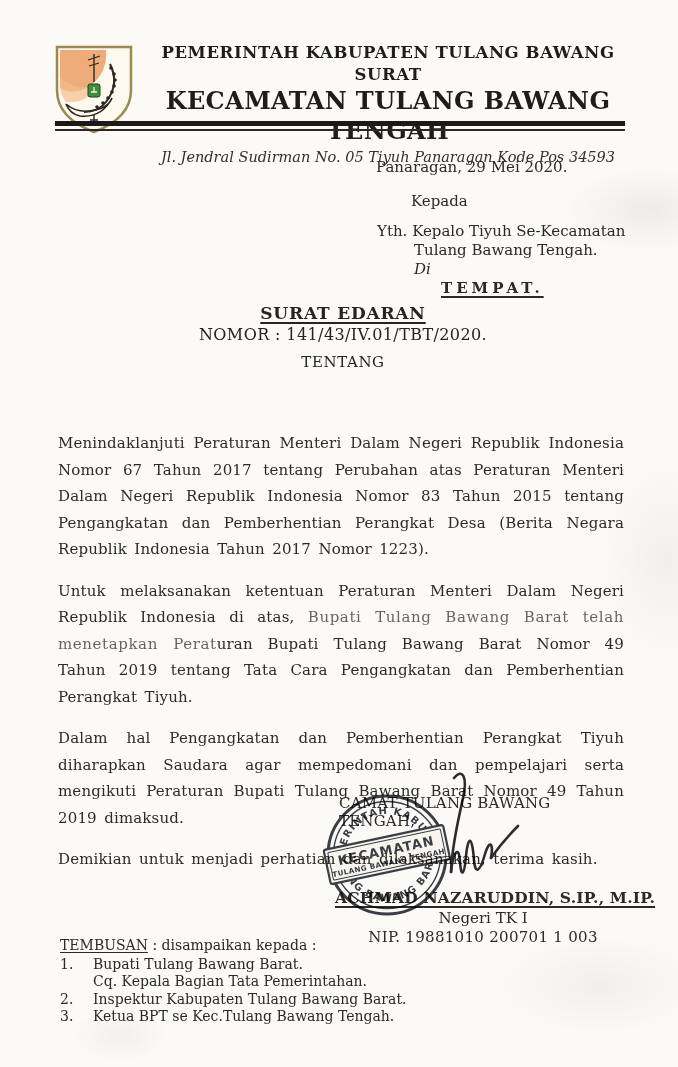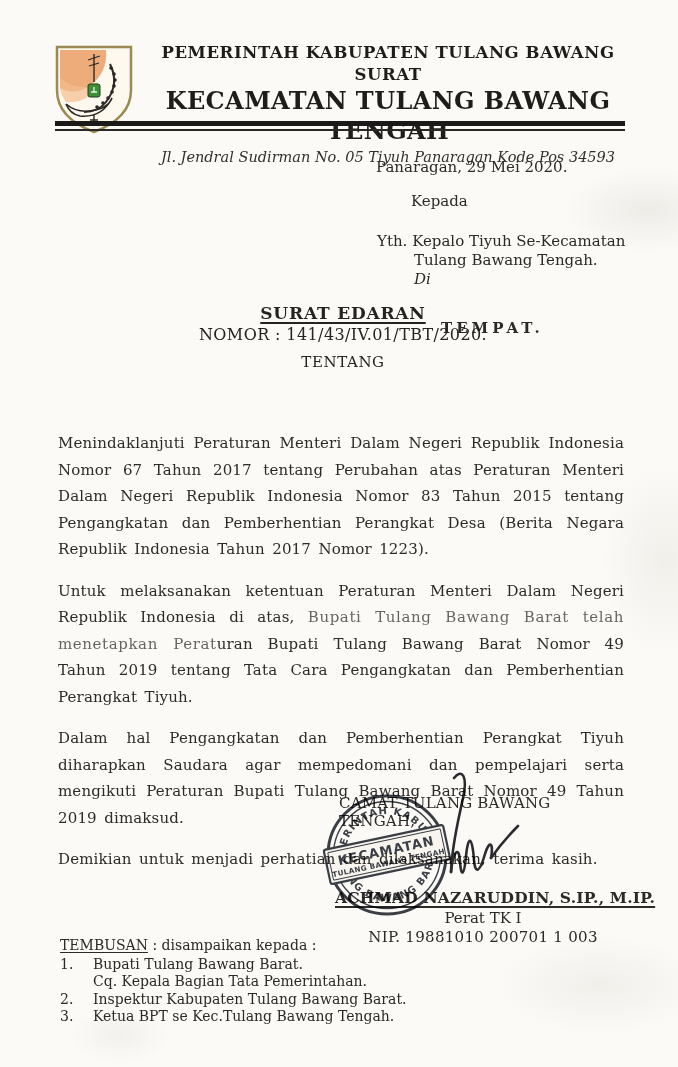--- a/index.html
+++ b/index.html
@@ -22,25 +22,25 @@
   .logo { position:absolute; left:50px; top:42px; width:88px; height:94px; }
   .lh-text { position:absolute; left:138px; top:42px; width:500px; text-align:center; color:#1f1d1a; }
   .lh-gov     { font-size:16.5px; font-weight:bold; letter-spacing:.6px; line-height:22px; }
   .lh-office  { font-size:24px;   font-weight:bold; letter-spacing:.4px; line-height:30px; }
   .lh-address { font-size:14.5px; font-style:italic; line-height:22px; color:#34302c; }
   .rule-thick { position:absolute; left:55px; top:121px; width:570px; height:5px; background:#1b1a18; }
   .rule-thin  { position:absolute; left:55px; top:129px; width:570px; height:2px; background:#2a2826; }
   
   .dateline { position:absolute; left:376px; top:158px; font-size:15px; }
   .recipient { position:absolute; left:377px; top:192px; font-size:15px; line-height:19px; }
-  .kepada { margin-left:34px; margin-bottom:21px; }
+  .kepada { margin-left:34px; margin-bottom:11px; }
   .rec-l2 { margin-left:37px; }
   .rec-di { margin-left:37px;font-style:italic; }
   .tempat { margin-left:64px; font-weight:bold; letter-spacing:4px;
-            text-underline-offset:3px; text-decoration-thickness:1.5px;margin-top:30px; }
+            text-decoration:underline; text-underline-offset:3px; text-decoration-thickness:1.5px; }
   
   .title-block { position:absolute; left:60px; top:303px; width:566px; text-align:center; color:#262320; }
   .t-head { font-size:17px; font-weight:bold; letter-spacing:.8px;
             text-decoration:underline; text-underline-offset:3px; text-decoration-thickness:2px; }
   .t-num  { font-size:16px; letter-spacing:.4px; margin-top:2px; }
   .t-about{ font-size:15px; letter-spacing:.6px; margin-top:9px; }
   .t-subj { font-size:16.5px; letter-spacing:.4px; margin-top:9px; line-height:21px; }
   
   .body-text { position:absolute; left:58px; top:430px; width:566px;
                font-size:15px; line-height:26.5px; text-align:justify; color:#2e2b27;
@@ -122,21 +122,21 @@
   <div class="body-text">
     <p>Menindaklanjuti Peraturan Menteri Dalam Negeri Republik Indonesia Nomor 67 Tahun 2017 tentang Perubahan atas Peraturan Menteri Dalam Negeri Republik Indonesia Nomor 83 Tahun 2015 tentang Pengangkatan dan Pemberhentian Perangkat Desa (Berita Negara Republik Indonesia Tahun 2017 Nomor 1223).</p>
     <p><span>Untuk melaksanakan ketentuan Peraturan Menteri Dalam Negeri Republik Indonesia di atas, </span><span class="degraded">Bupati Tulang Bawang Barat telah menetapkan Perat</span><span>uran Bupati Tulang Bawang Barat Nomor 49 Tahun 2019 tentang Tata Cara Pengangkatan dan Pemberhentian Perangkat Tiyuh.</span></p>
     <p>Dalam hal Pengangkatan dan Pemberhentian Perangkat Tiyuh diharapkan Saudara agar mempedomani dan pempelajari serta mengikuti Peraturan Bupati Tulang Bawang Barat Nomor 49 Tahun 2019 dimaksud.</p>
     <p>Demikian untuk menjadi perhatian dan dilaksanakan, terima kasih.</p>
   </div>
 
   <div class="sig-block">
     <div class="sig-title">CAMAT TULANG BAWANG TENGAH,</div>
     <div class="sig-name">ACHMAD NAZARUDDIN, S.IP., M.IP.</div>
-    <div class="sig-rank">Perat TK I</div>
+    <div class="sig-rank">Negeri TK I</div>
     <div class="sig-nip">NIP. 19881010 200701 1 003</div>
   </div>
 
   <svg class="stamp" viewBox="0 0 146 138">
     <defs>
       <path id="stamp-arc-top" d="M 31 68 A 42 42 0 1 1 115 68"></path>
       <path id="stamp-arc-bottom" d="M 26 66 A 47 47 0 0 0 120 66"></path>
     </defs>
     <g stroke="#2a2e37" fill="none">
       <circle cx="73" cy="67" r="59" stroke-width="3"></circle>

